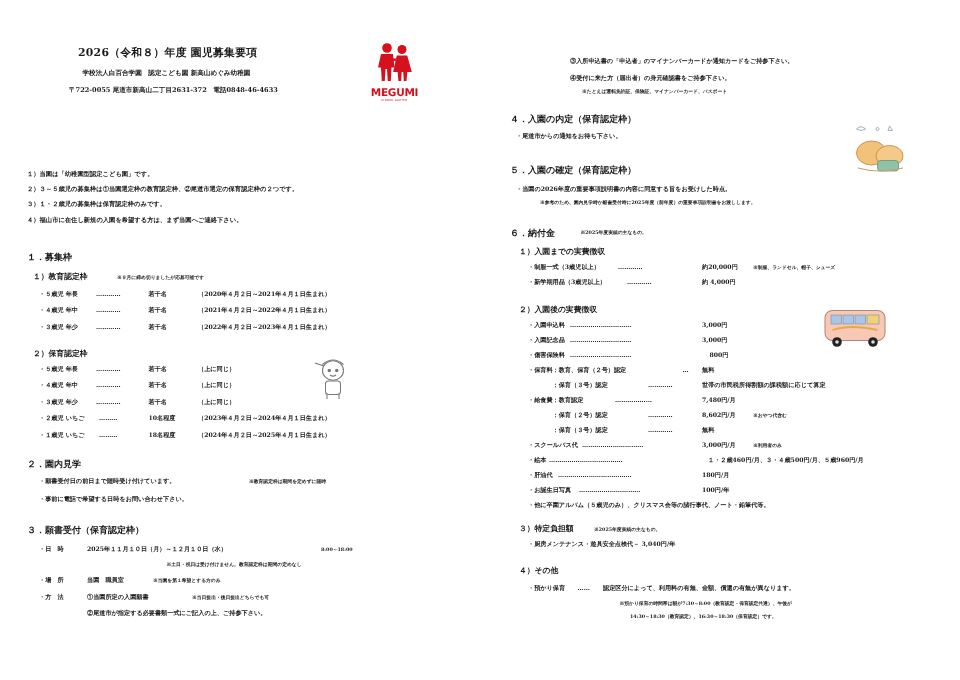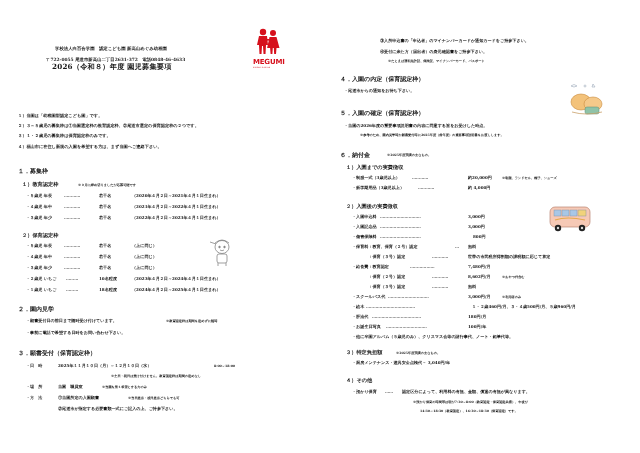--- a/index.html
+++ b/index.html
@@ -1,22 +1,22 @@
 <!DOCTYPE html>
 <html><head>
 <meta charset="utf-8">
 <style>
   * { box-sizing: border-box; margin: 0; padding: 0; }
   html, body { width: 640px; height: 453px; background: #ffffff; overflow: hidden; }
   body { font-family: "DejaVu Serif", "Liberation Serif", serif; color: #1a1a1a; position: relative; }
   .page { position: absolute; left: 0; top: 0; width: 640px; height: 453px; }
-  .title { position: absolute; left: 52px; top: 30px; font-size: 7.2px; font-weight: bold; letter-spacing: 0.2px; margin-top: 32px; }
+  .title { position: absolute; left: 52px; top: 30px; font-size: 7.2px; font-weight: bold; letter-spacing: 0.2px; }
   .org { position: absolute; left: 55px; top: 46px; font-size: 4.4px; font-weight: bold; }
   .addr { position: absolute; left: 46px; top: 57px; font-size: 4.4px; font-weight: bold; }
-  .logo { position: absolute; left: 253px; top: 28px; width: 46px; height: 46px; }
+  .logo { position: absolute; left: 240px; top: 28px; width: 46px; height: 46px; text-align: center; }
   .logo-text { font-family: "DejaVu Sans", "Liberation Sans", sans-serif; font-weight: bold; font-size: 7px; color: #d6101c; letter-spacing: -0.2px; display: block; margin-top: -2px; }
   .logo-sub { font-family: "DejaVu Sans", sans-serif; font-size: 1.8px; color: #d6101c; display: block; letter-spacing: 0.2px; }
   .banner { position: absolute; left: 72px; top: 94px; font-size: 6.5px; font-weight: bold; text-decoration: underline; text-underline-offset: 1.5px; }
   .intro { position: absolute; left: 18px; top: 111px; font-size: 4.2px; font-weight: bold; line-height: 10.2px; }
   .sec-h { font-size: 6px; font-weight: bold; }
   .sub-h { font-size: 5.2px; font-weight: bold; }
   .abs { position: absolute; }
   .t4 { font-size: 4.1px; font-weight: bold; white-space: nowrap; }
   .t3 { font-size: 3.2px; font-weight: bold; white-space: nowrap; }
   .grid-row { position: absolute; font-size: 4.1px; font-weight: bold; white-space: nowrap; }

